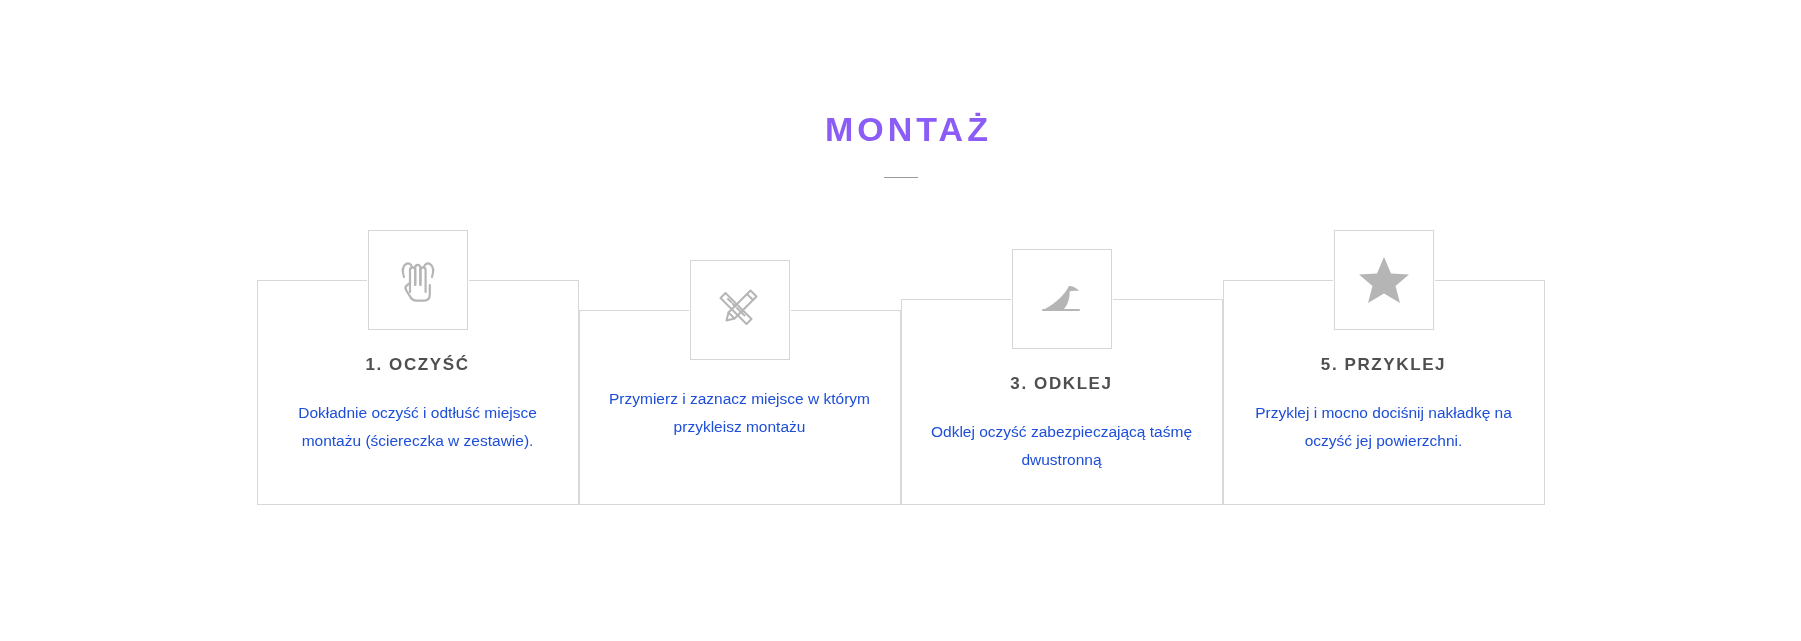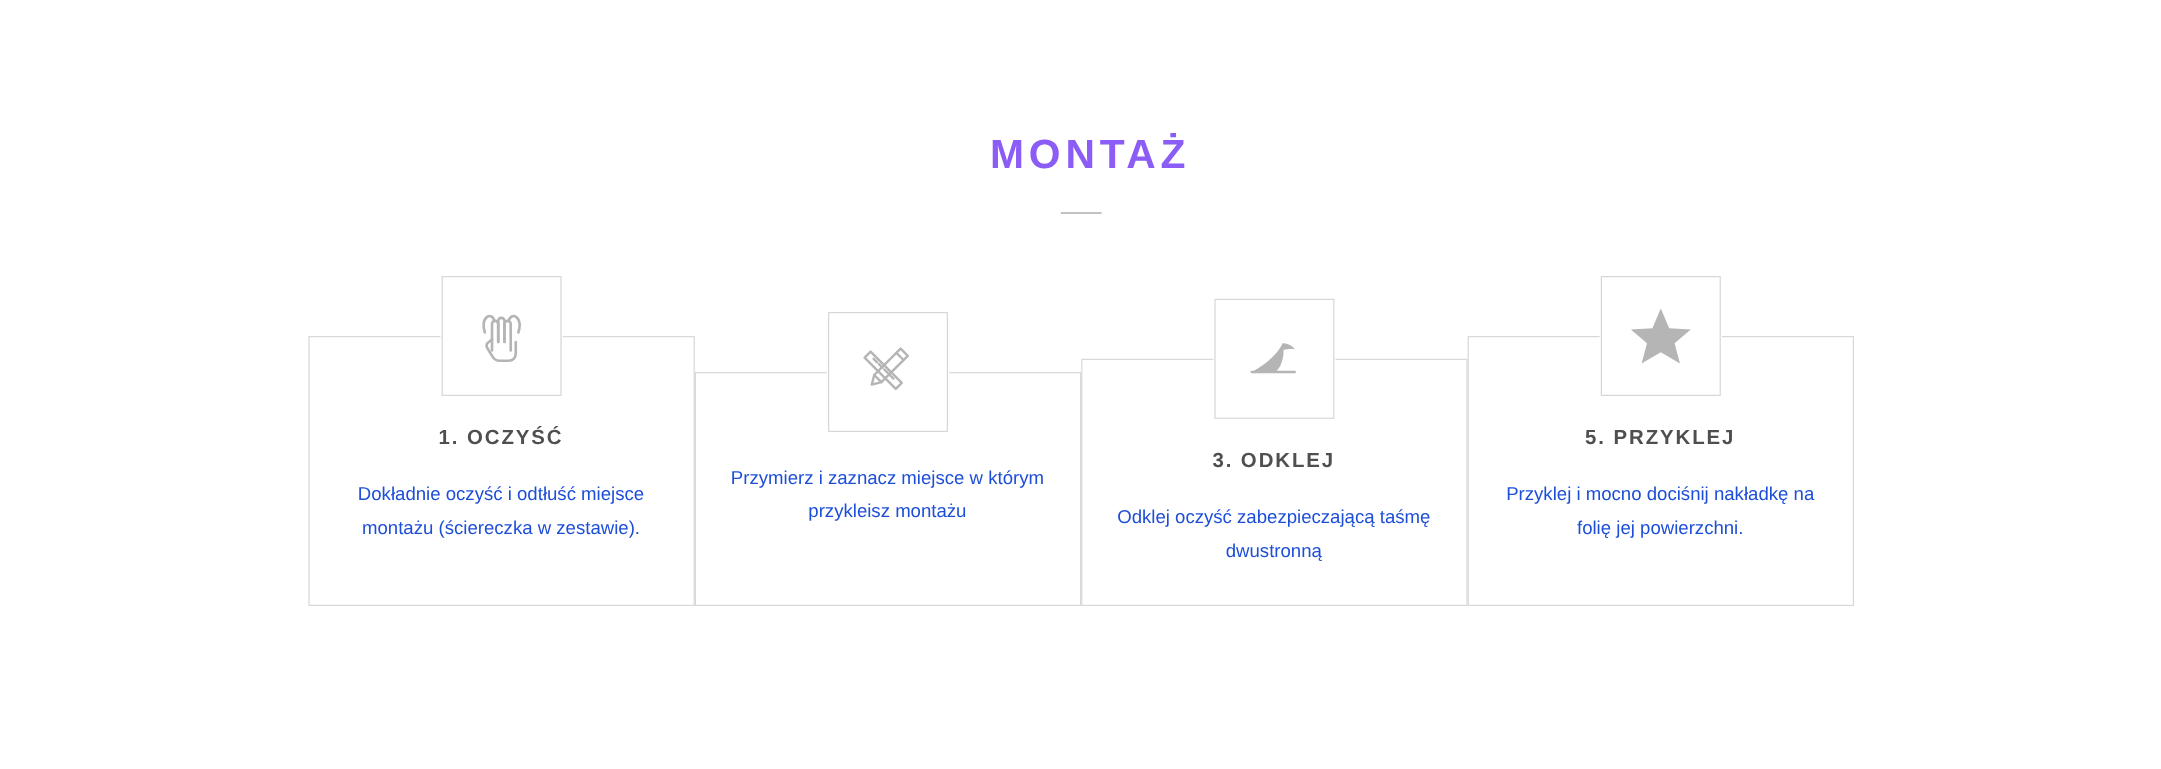--- a/index.html
+++ b/index.html
@@ -206,18 +206,18 @@
     <div class="step">
       <div class="step-icon-box">
         <span>
           <svg width="56" height="56" viewBox="0 0 56 56" aria-hidden="true">
             <polygon fill="#b5b5b5" points="28,5 35,21.5 53,22.5 39.5,34 44,51 28,41.5 12,51 16.5,34 3,22.5 21,21.5"></polygon>
           </svg>
         </span>
       </div>
       <div class="step-card">
         <h3 class="step-heading">5. PRZYKLEJ</h3>
-        <p class="step-text">Przyklej i mocno dociśnij nakładkę na folię jej powierzchni.</p>
+        <p class="step-text">Przyklej i mocno dociśnij nakładkę na oczyść jej powierzchni.</p>
       </div>
     </div>
 
   </div>
 </div>
 
 </body></html>

